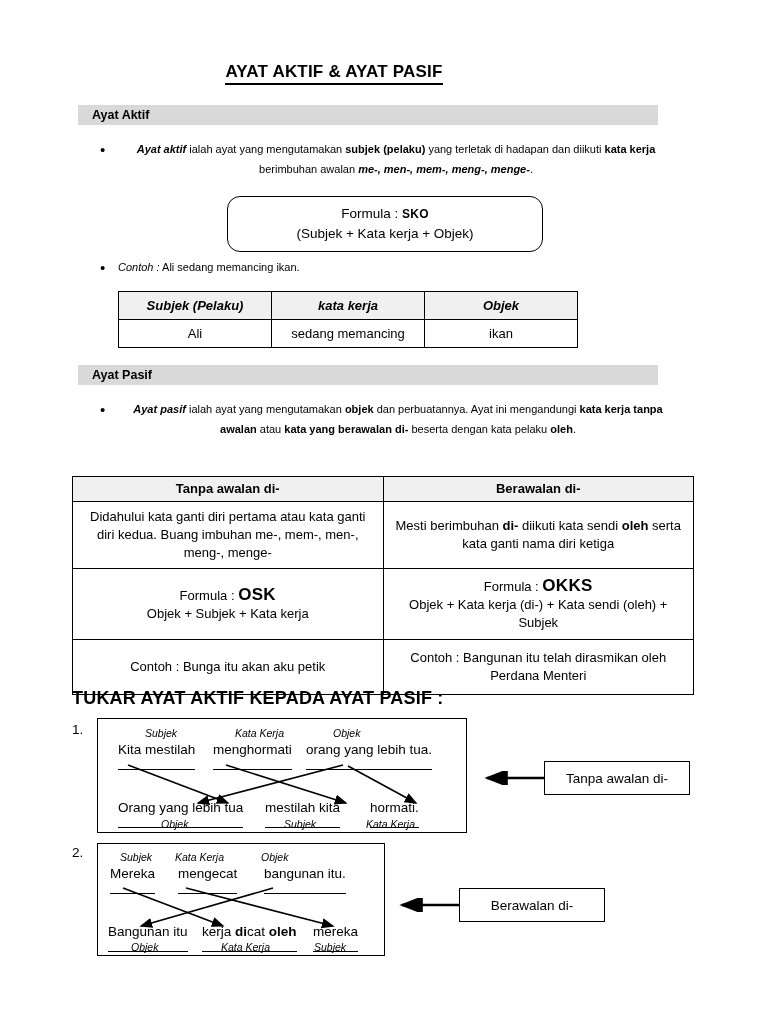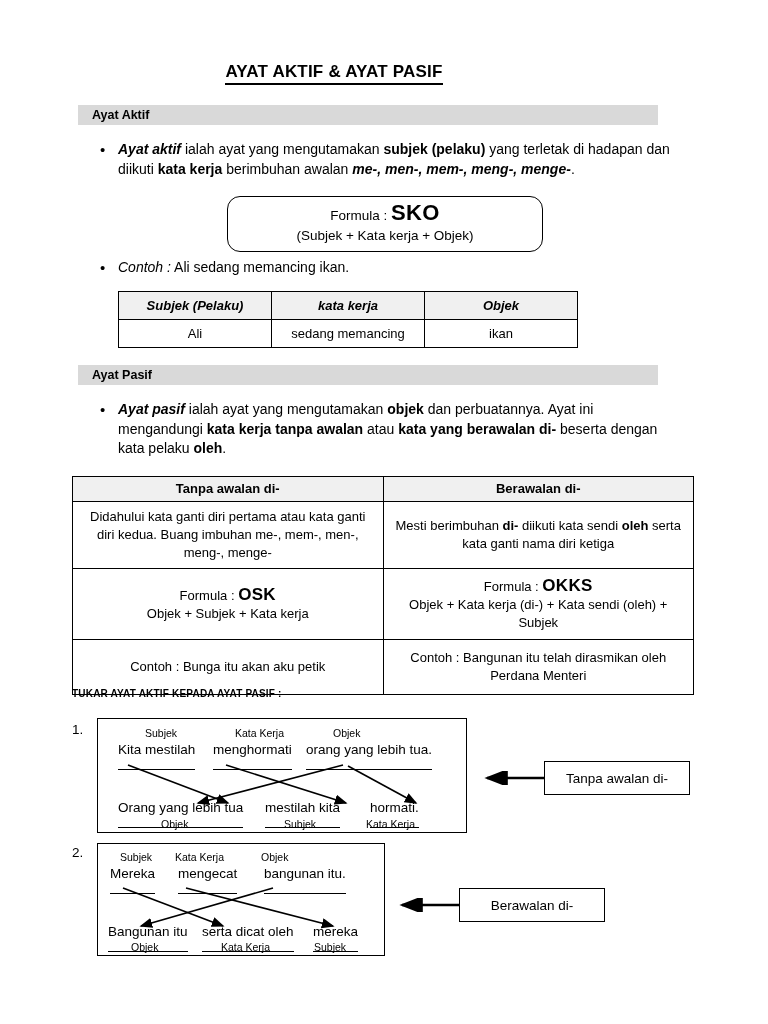--- a/index.html
+++ b/index.html
@@ -57,23 +57,23 @@
     display: flex;
   }
   .bullet-dot {
     width: 18px;
     flex: 0 0 18px;
     font-size: 15px;
     line-height: 19px;
     text-align: left;
   }
   .bullet-text {
-    font-size: 14px;
+    font-size: 11px;
     line-height: 19.5px;
-    text-align: left;
+    text-align: center;
   }
   .bullet-text b { font-weight: bold; }
   .bullet-text i { font-style: italic; }
   .bullet-text .bi { font-weight: bold; font-style: italic; }
 
   #bullet-aktif { left: 100px; top: 140px; width: 580px; }
   #bullet-aktif .bullet-text { width: 556px; }
   #bullet-contoh { left: 100px; top: 258px; width: 560px; }
   #bullet-pasif { left: 100px; top: 400px; width: 585px; }
   #bullet-pasif .bullet-text { width: 560px; }
@@ -85,21 +85,21 @@
     width: 316px; height: 56px;
     border: 1.6px solid #000;
     border-radius: 13px;
     box-sizing: border-box;
     display: flex;
     flex-direction: column;
     align-items: center;
     justify-content: center;
   }
   .formula-line1 { font-size: 13.5px; line-height: 20px; }
-  .formula-line1 .big { font-size: 22px; font-weight: bold; letter-spacing: 0.3px; }
+  .formula-line1 .big { font-size: 12px; font-weight: bold; letter-spacing: 0.3px; }
   .formula-line2 { font-size: 13.5px; line-height: 20px; }
 
   
   .ex-table {
     position: absolute;
     left: 118px; top: 291px;
     width: 460px;
     border-collapse: collapse;
     table-layout: fixed;
   }
@@ -141,21 +141,21 @@
   .cmp-table .r1 td { height: 46px; }
   .cmp-table .r2 td { height: 58px; }
   .cmp-table .r3 td { height: 42px; }
   .cmp-table b { font-weight: bold; }
   .fml-big { font-size: 17px; font-weight: bold; letter-spacing: 0.3px; }
 
   
   .tukar-heading {
     position: absolute;
     left: 72px; top: 688px;
-    font-size: 10px;
+    font-size: 18px;
     font-weight: bold;
     letter-spacing: 0.2px;
   }
 
   
   .diagram-num {
     position: absolute;
     font-size: 13.5px;
   }
   #num-1 { left: 72px; top: 722px; }
@@ -166,30 +166,31 @@
     border: 1.6px solid #000;
     box-sizing: border-box;
     background: #fff;
   }
   #diagram-1 { left: 97px; top: 718px; width: 370px; height: 115px; }
   #diagram-2 { left: 97px; top: 843px; width: 288px; height: 113px; }
 
   .diagram-box .lbl {
     position: absolute;
     font-size: 10.5px;
+    font-style: italic;
     white-space: nowrap;
   }
   .diagram-box .phrase {
     position: absolute;
     font-size: 13.5px;
     white-space: nowrap;
     border-bottom: 1.1px solid #000;
     padding-bottom: 12px;
   }
-  .diagram-box .phrase b { font-weight: normal; }
+  .diagram-box .phrase b { font-weight: bold; }
   .diagram-box svg {
     position: absolute;
     left: 0; top: 0;
     pointer-events: none;
   }
 
   
   .callout {
     position: absolute;
     border: 1.4px solid #000;
@@ -358,21 +359,21 @@
     </svg>
     <div class="lbl" style="left:22px; top:7px;">Subjek</div>
     <div class="lbl" style="left:77px; top:7px;">Kata Kerja</div>
     <div class="lbl" style="left:163px; top:7px;">Objek</div>
 
     <div class="phrase" style="left:12px; top:22px;">Mereka</div>
     <div class="phrase" style="left:80px; top:22px;">mengecat</div>
     <div class="phrase" style="left:148px; top:22px;margin-left:18px;">bangunan itu.</div>
 
     <div class="phrase" style="left:10px; top:80px;">Bangunan itu</div>
-    <div class="phrase" style="left:104px; top:80px;"><span>serta </span><b>di</b><span>cat </span><b>oleh</b></div>
+    <div class="phrase" style="left:104px; top:80px;"><span>kerja </span><b>di</b><span>cat </span><b>oleh</b></div>
     <div class="phrase" style="left:215px; top:80px;">mereka</div>
 
     <div class="lbl" style="left:33px; top:97px;">Objek</div>
     <div class="lbl" style="left:123px; top:97px;">Kata Kerja</div>
     <div class="lbl" style="left:216px; top:97px;">Subjek</div>
   </div>
 
   <svg class="callout-arrow" id="arrow-2" width="68" height="14" viewBox="0 0 68 14">
     <defs>
       <marker id="ahL2" markerWidth="10" markerHeight="10" refX="8" refY="3.5" orient="auto">

